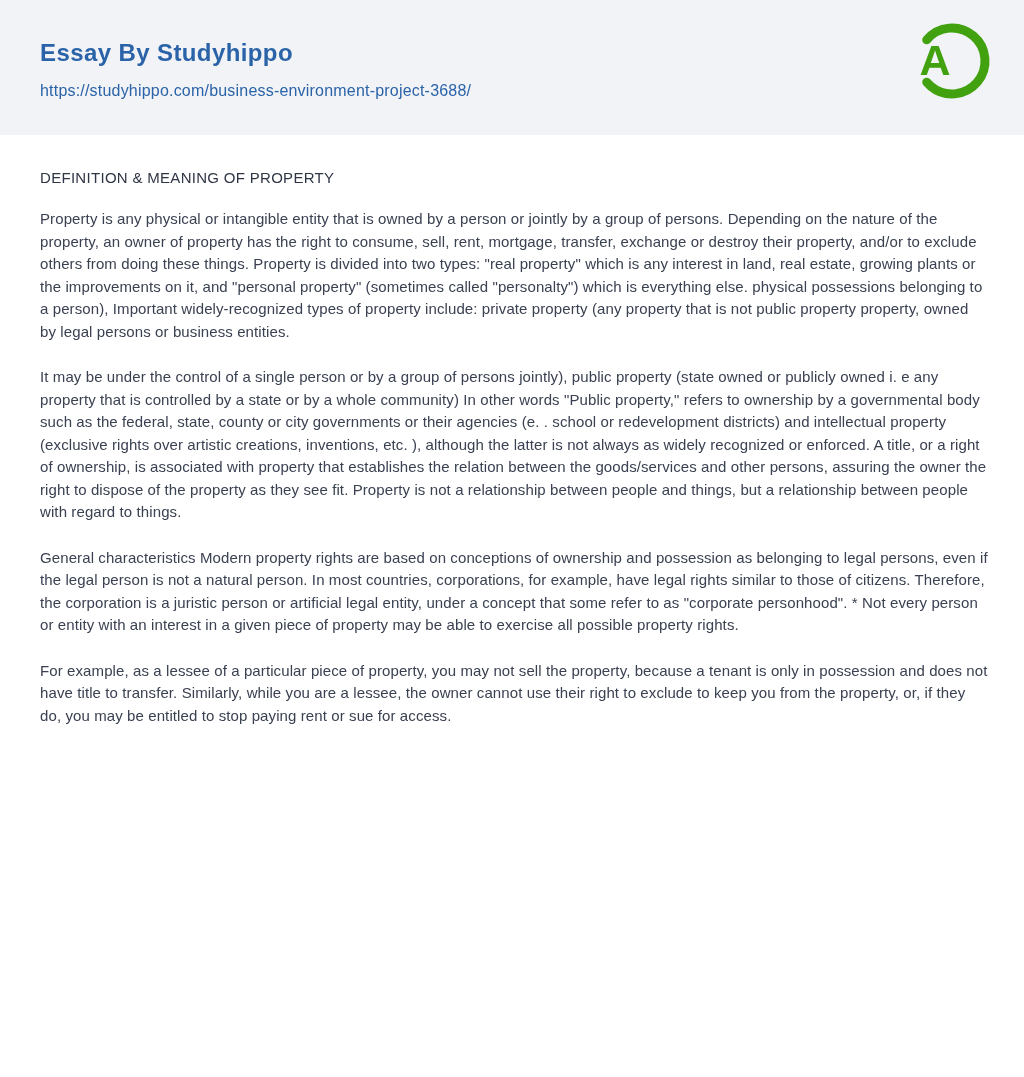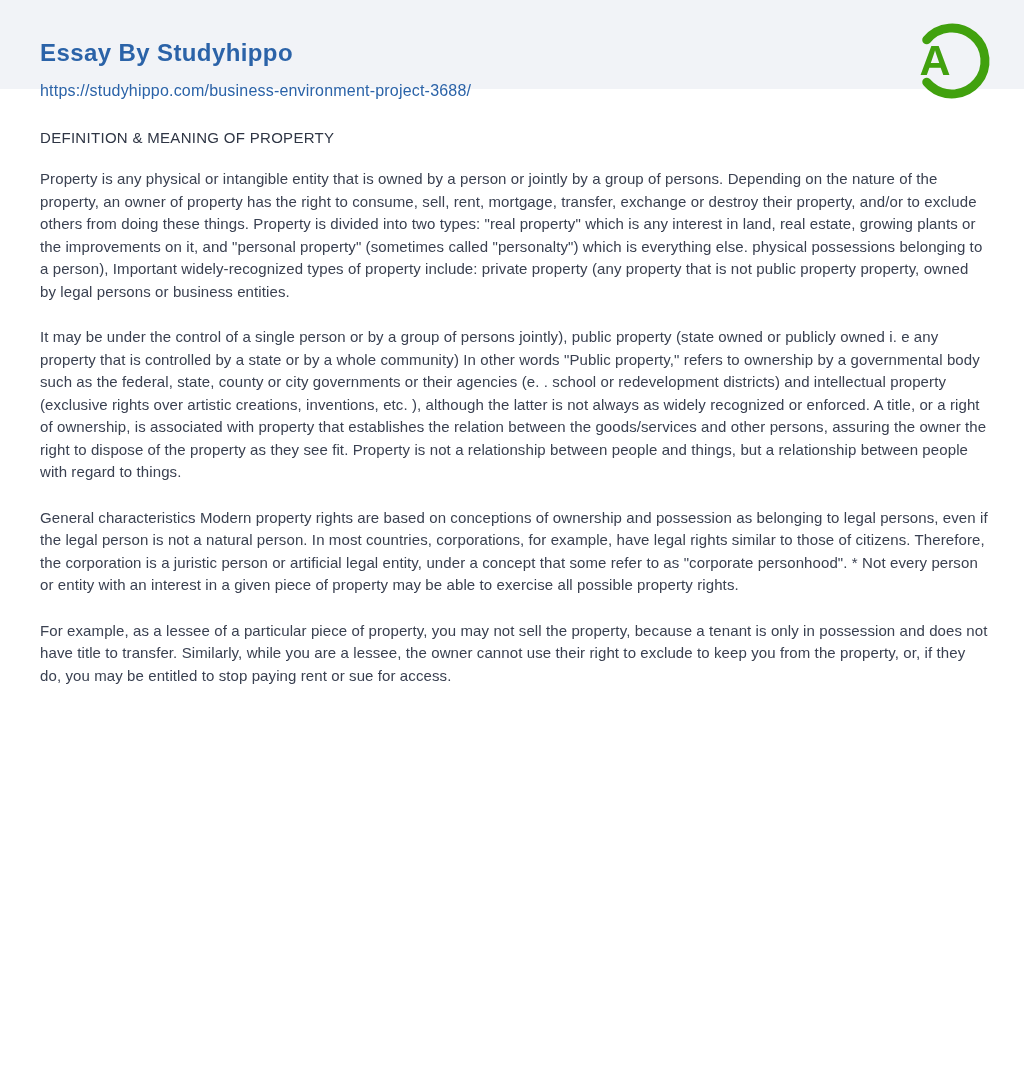--- a/index.html
+++ b/index.html
@@ -6,21 +6,21 @@
   html, body {
     width: 1024px;
     background: #ffffff;
     font-family: "Liberation Sans", sans-serif;
   }
   body { height: 1077px; overflow: hidden; position: relative; }
 
   .page-header {
     position: relative;
     width: 100%;
-    height: 89px;
+    height: 135px;
     background: #f1f3f7;
     padding: 40px 40px 0 40px;
   }
   .brand {
     color: #2b63a8;
     font-size: 24px;
     font-weight: 700;
     letter-spacing: 0.4px;
     line-height: 1.1;
   }
@@ -45,21 +45,21 @@
   }
   .article-title {
     max-width: 810px;
     color: #1a1d2a;
     font-size: 29px;
     font-weight: 700;
     line-height: 1.17;
     letter-spacing: 0.2px;
   }
   .article-subtitle {
-    margin-top: 15px;
+    margin-top: 9px;
     color: #2e3544;
     font-size: 15px;
     font-weight: 400;
     letter-spacing: 0.3px;
   }
   .article-body { margin-top: 22px; }
   .article-body p {
     color: #3a4151;
     font-size: 15px;
     line-height: 1.5;

